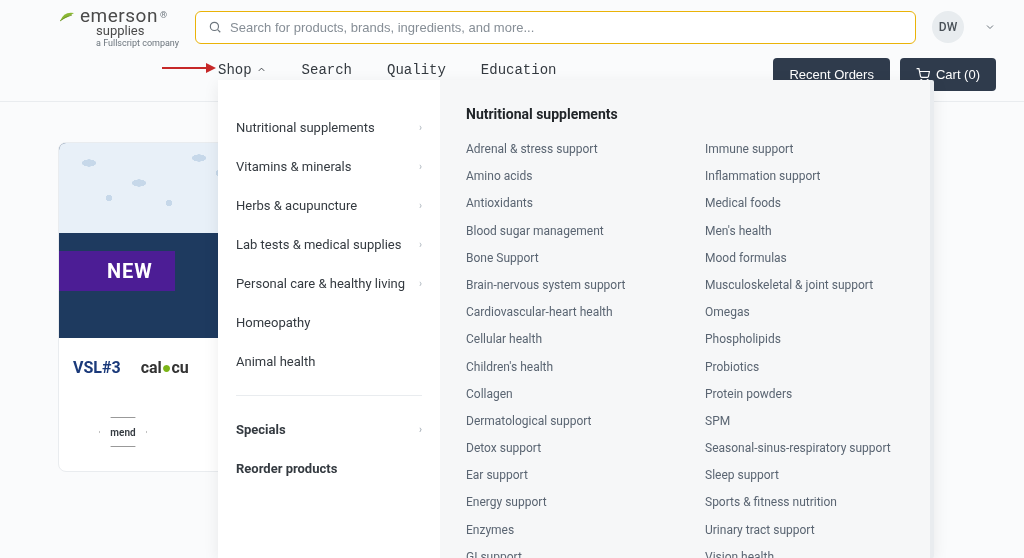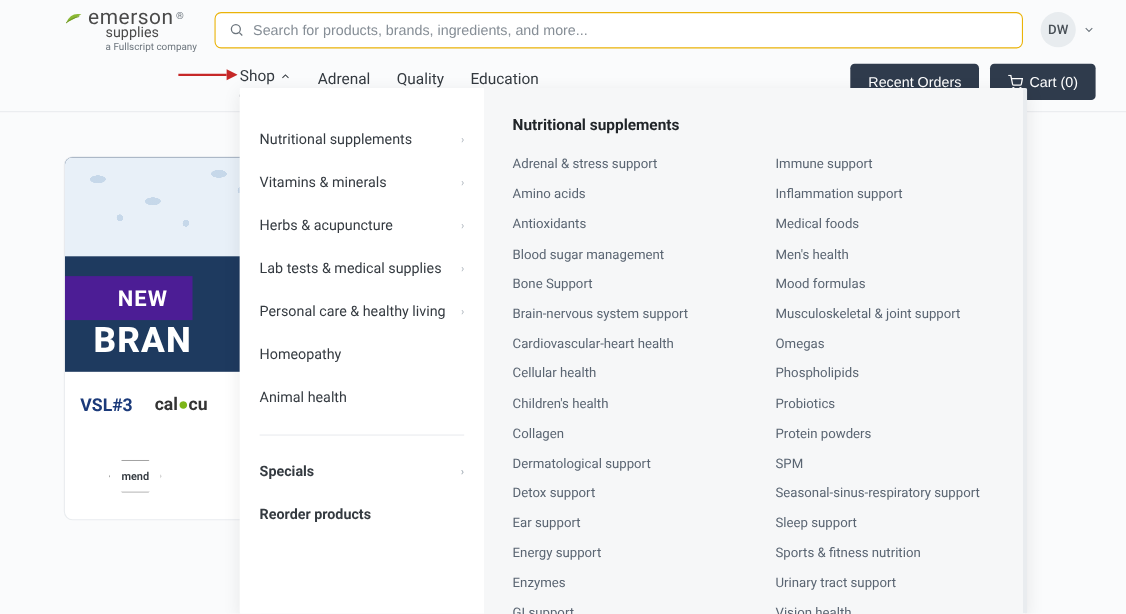--- a/index.html
+++ b/index.html
@@ -65,21 +65,21 @@
       outline: none;
       font-size: 13px;
       flex: 1;
       color: #495057;
       background: transparent;
     }
     .search-input::placeholder { color: #868e96; }
     .avatar-wrap {
       display: flex;
       align-items: center;
-      gap: 6px;
+      gap: 20px;
     }
     .avatar {
       width: 32px;
       height: 32px;
       border-radius: 50%;
       background: #e8ecef;
       display: flex;
       align-items: center;
       justify-content: center;
       font-size: 12px;
@@ -93,22 +93,23 @@
       position: relative;
     }
     .arrow-pointer {
       position: absolute;
       left: 162px;
       top: 14px;
       color: #c62828;
     }
     .nav-links {
       display: flex;
-      gap: 24px;
-      align-items: flex-end;
+      gap: 35px;
+      align-items: flex-start;
+      font-family: Liberation Mono, monospace;
     }
     .nav-item {
       font-size: 14px;
       color: #343a40;
       cursor: pointer;
       display: flex;
       align-items: center;
       gap: 4px;
       padding-bottom: 8px;
     }
@@ -330,21 +331,21 @@
   </span>
   <div class="nav-links">
     <div class="nav-item active">
       <span>Shop</span>
       <span>
         <svg width="11" height="11" viewBox="0 0 24 24" fill="none" stroke="#343a40" stroke-width="2">
           <polyline points="18 15 12 9 6 15"></polyline>
         </svg>
       </span>
     </div>
-    <div class="nav-item">Adrenal</div>
+    <div class="nav-item">Search</div>
     <div class="nav-item">Quality</div>
     <div class="nav-item">Education</div>
   </div>
   <div class="nav-right">
     <button class="btn-dark">Recent Orders</button>
     <button class="btn-dark">
       <span>
         <svg width="14" height="14" viewBox="0 0 24 24" fill="none" stroke="white" stroke-width="2">
           <circle cx="9" cy="21" r="1"></circle>
             <circle cx="20" cy="21" r="1"></circle>
@@ -356,21 +357,20 @@
   </div>
 </div>
 
 <div class="divider-line"></div>
 
 <div class="content-area">
   <div class="hero-card">
     <div class="hero-top">
       <div class="pills-pattern"></div>
       <div class="new-badge">NEW</div>
-      <div class="brand-text">BRAN</div>
     </div>
     <div class="hero-bottom">
       <span class="brand-logo vsl">VSL#3</span>
       <span class="brand-logo calocu"><span>cal</span><span class="o">●</span>cu</span>
       <div style="flex-basis:100%;height:0;"></div>
       <div class="mend-hex">mend</div>
     </div>
   </div>
 </div>
 

